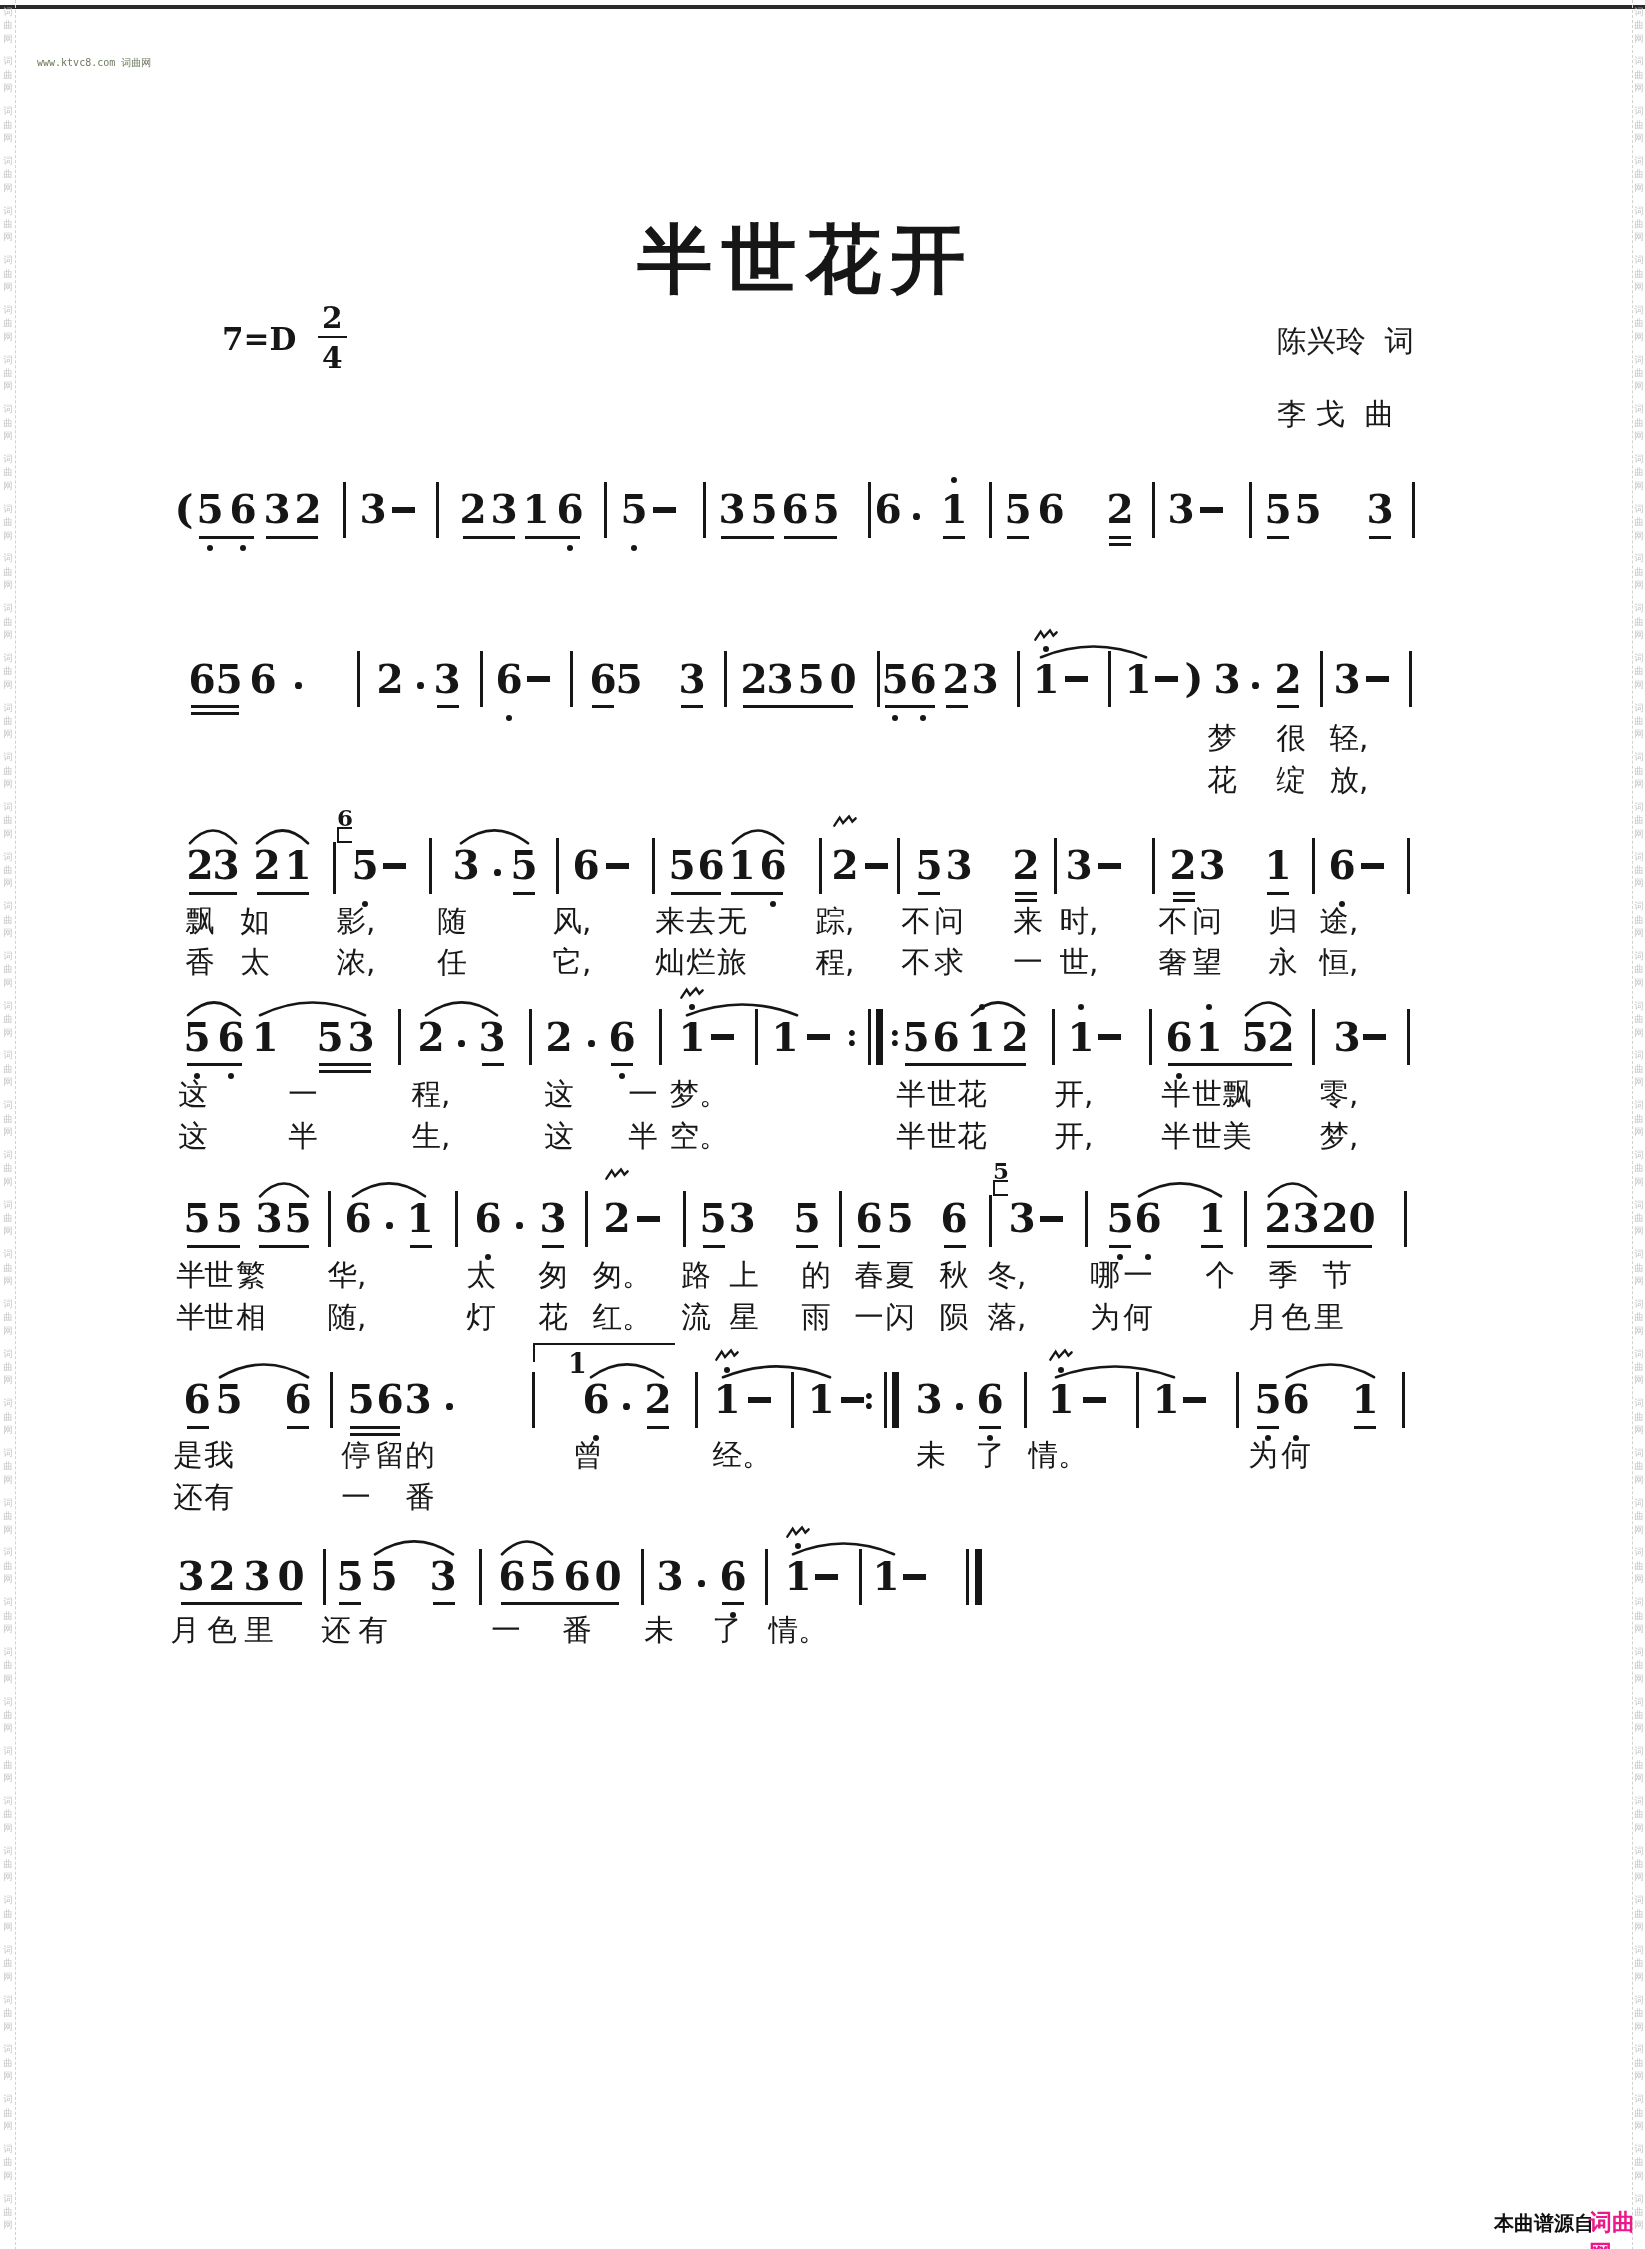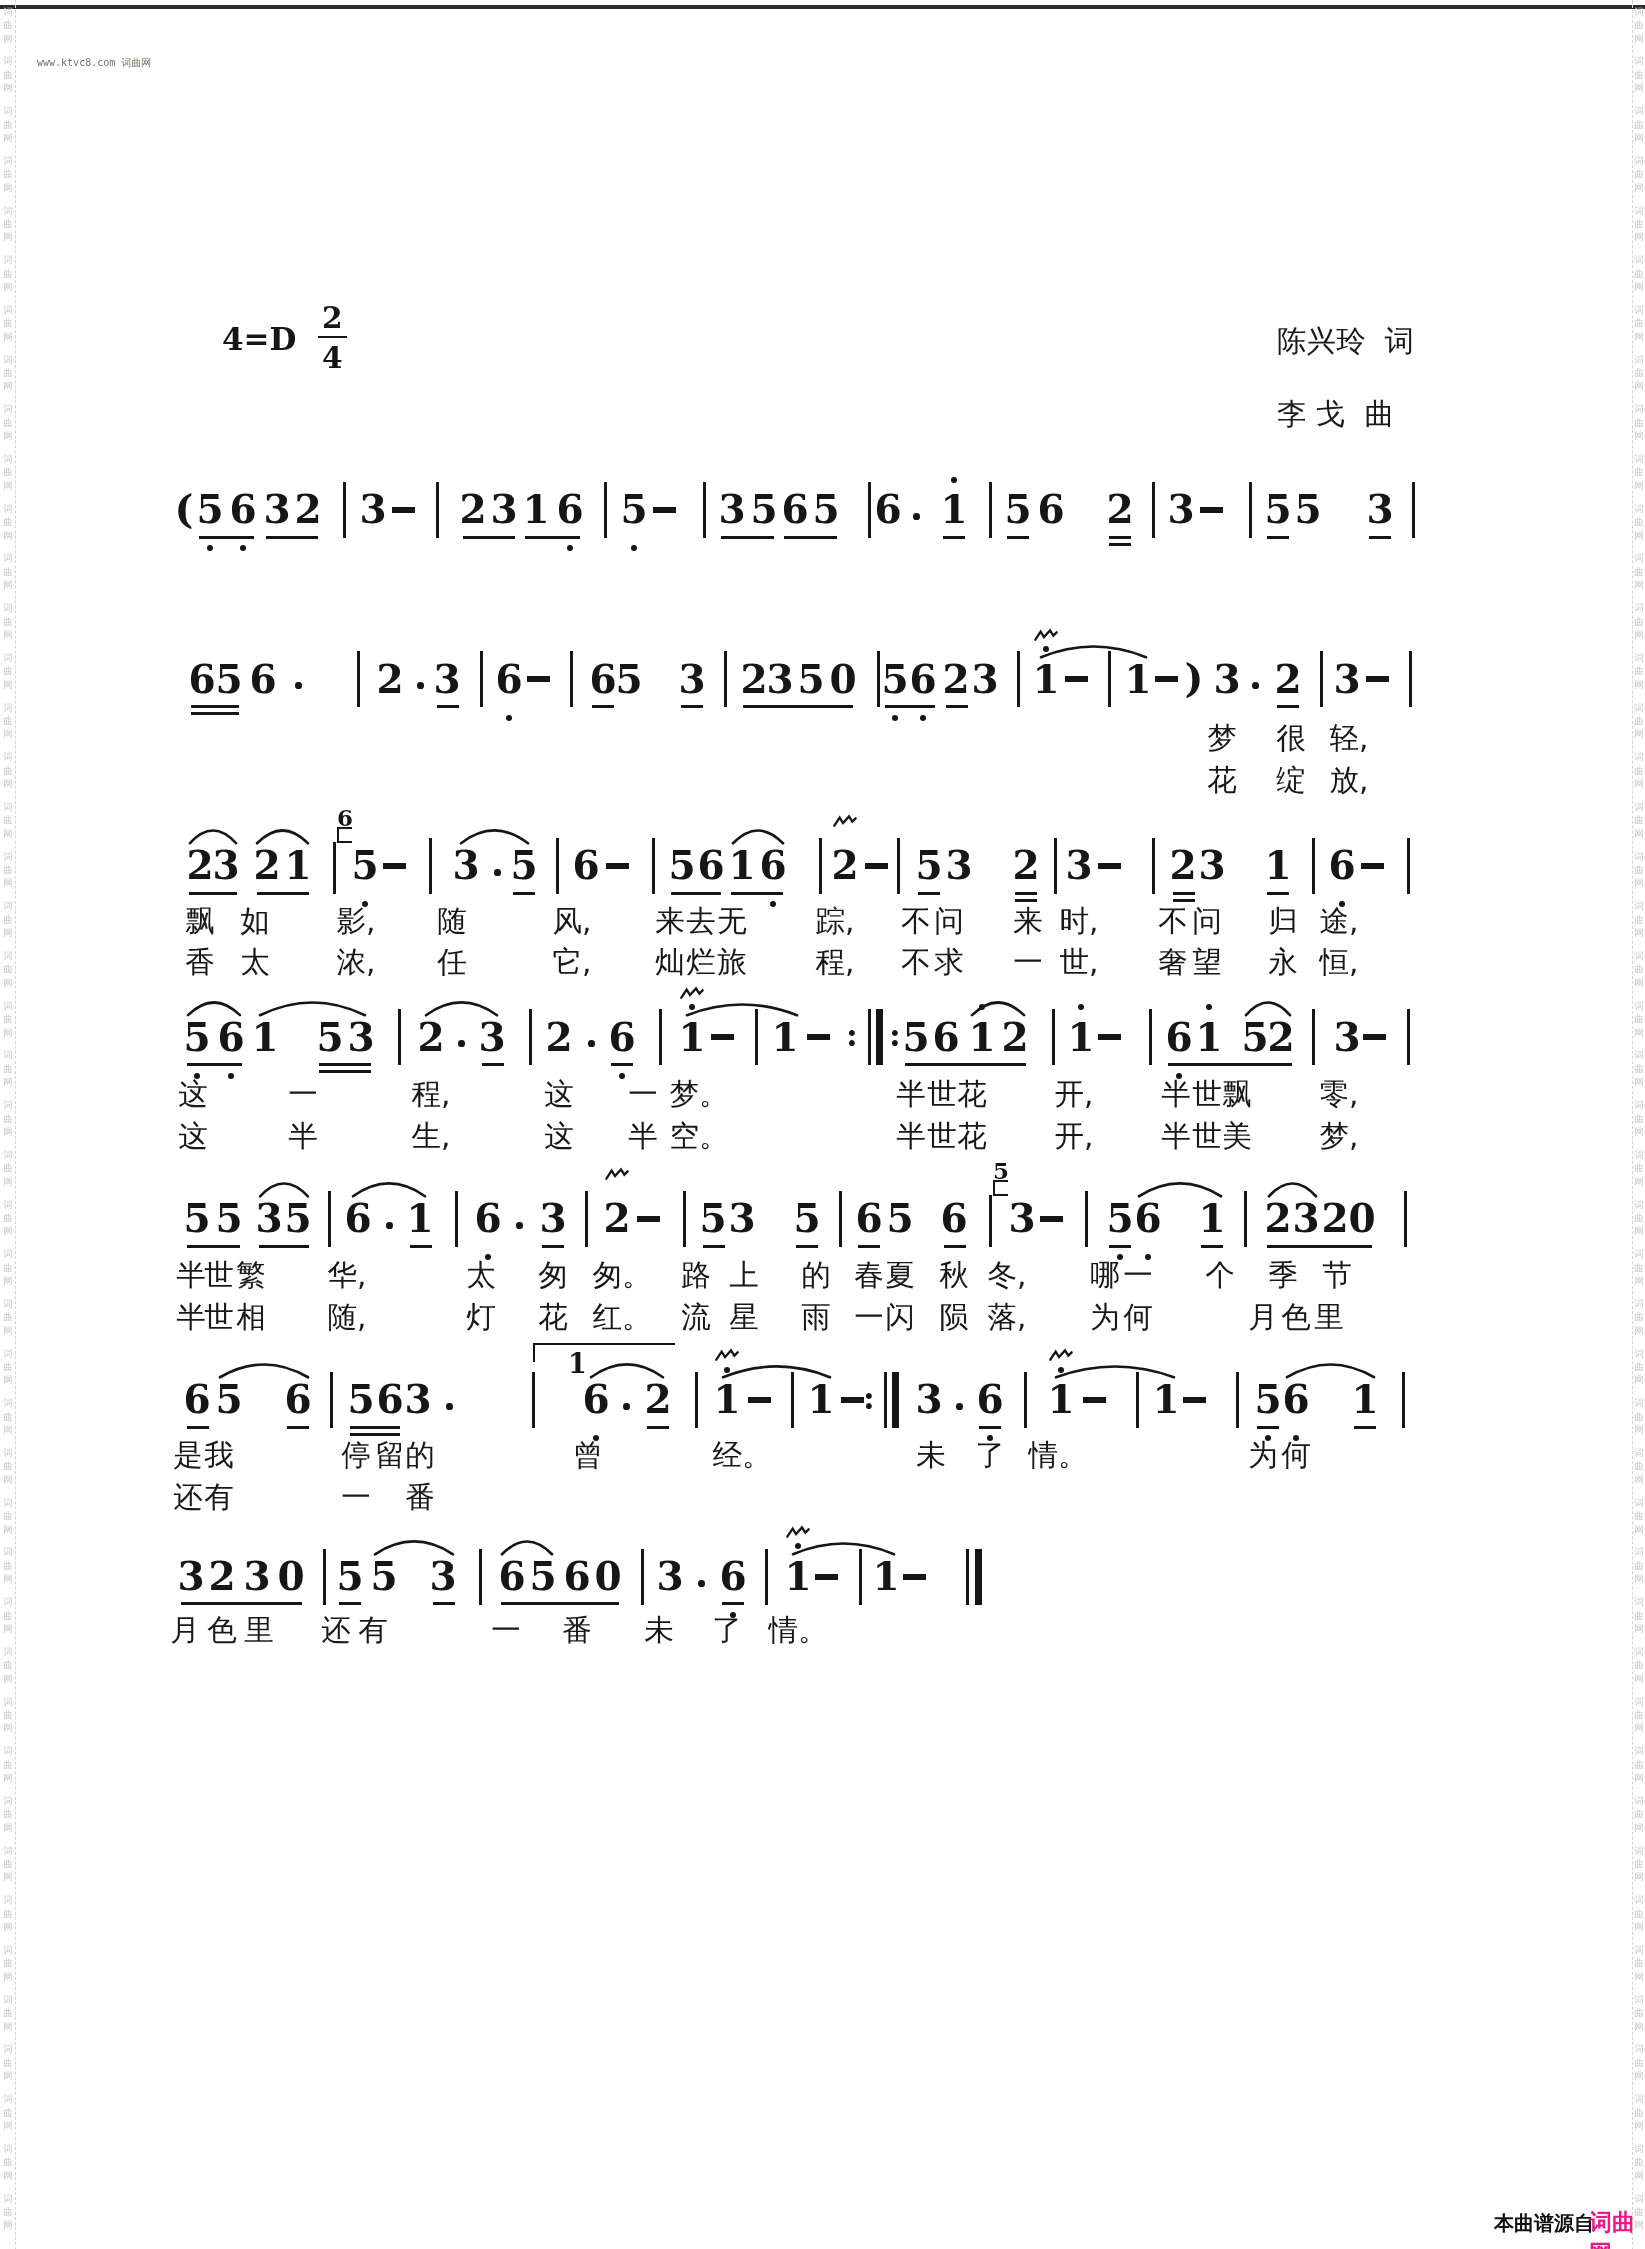--- a/index.html
+++ b/index.html
@@ -315,23 +315,24 @@
       <div class="side-wm" style="left: 1639px; top: 2108px;">曲</div>
       <div class="side-wm" style="left: 1639px; top: 2121px;">网</div>
       <div class="side-wm" style="left: 1639px; top: 2144px;">词</div>
       <div class="side-wm" style="left: 1639px; top: 2157px;">曲</div>
       <div class="side-wm" style="left: 1639px; top: 2171px;">网</div>
       <div class="side-wm" style="left: 1639px; top: 2194px;">词</div>
       <div class="side-wm" style="left: 1639px; top: 2207px;">曲</div>
       <div class="side-wm" style="left: 1639px; top: 2220px;">网</div>
     </div>
 
+  <h1 class="title">半世花开</h1>
 
   <div class="keysig">
-    <span>4=D</span>
+    <span>7=D</span>
     <span class="meter">
       <span class="meter-num">2</span>
       <span class="meter-den">4</span>
     </span>
   </div>
 
   <div class="credit credit1">陈兴玲  词</div>
   <div class="credit credit2">李 戈  曲</div>
 
   <div id="score">

